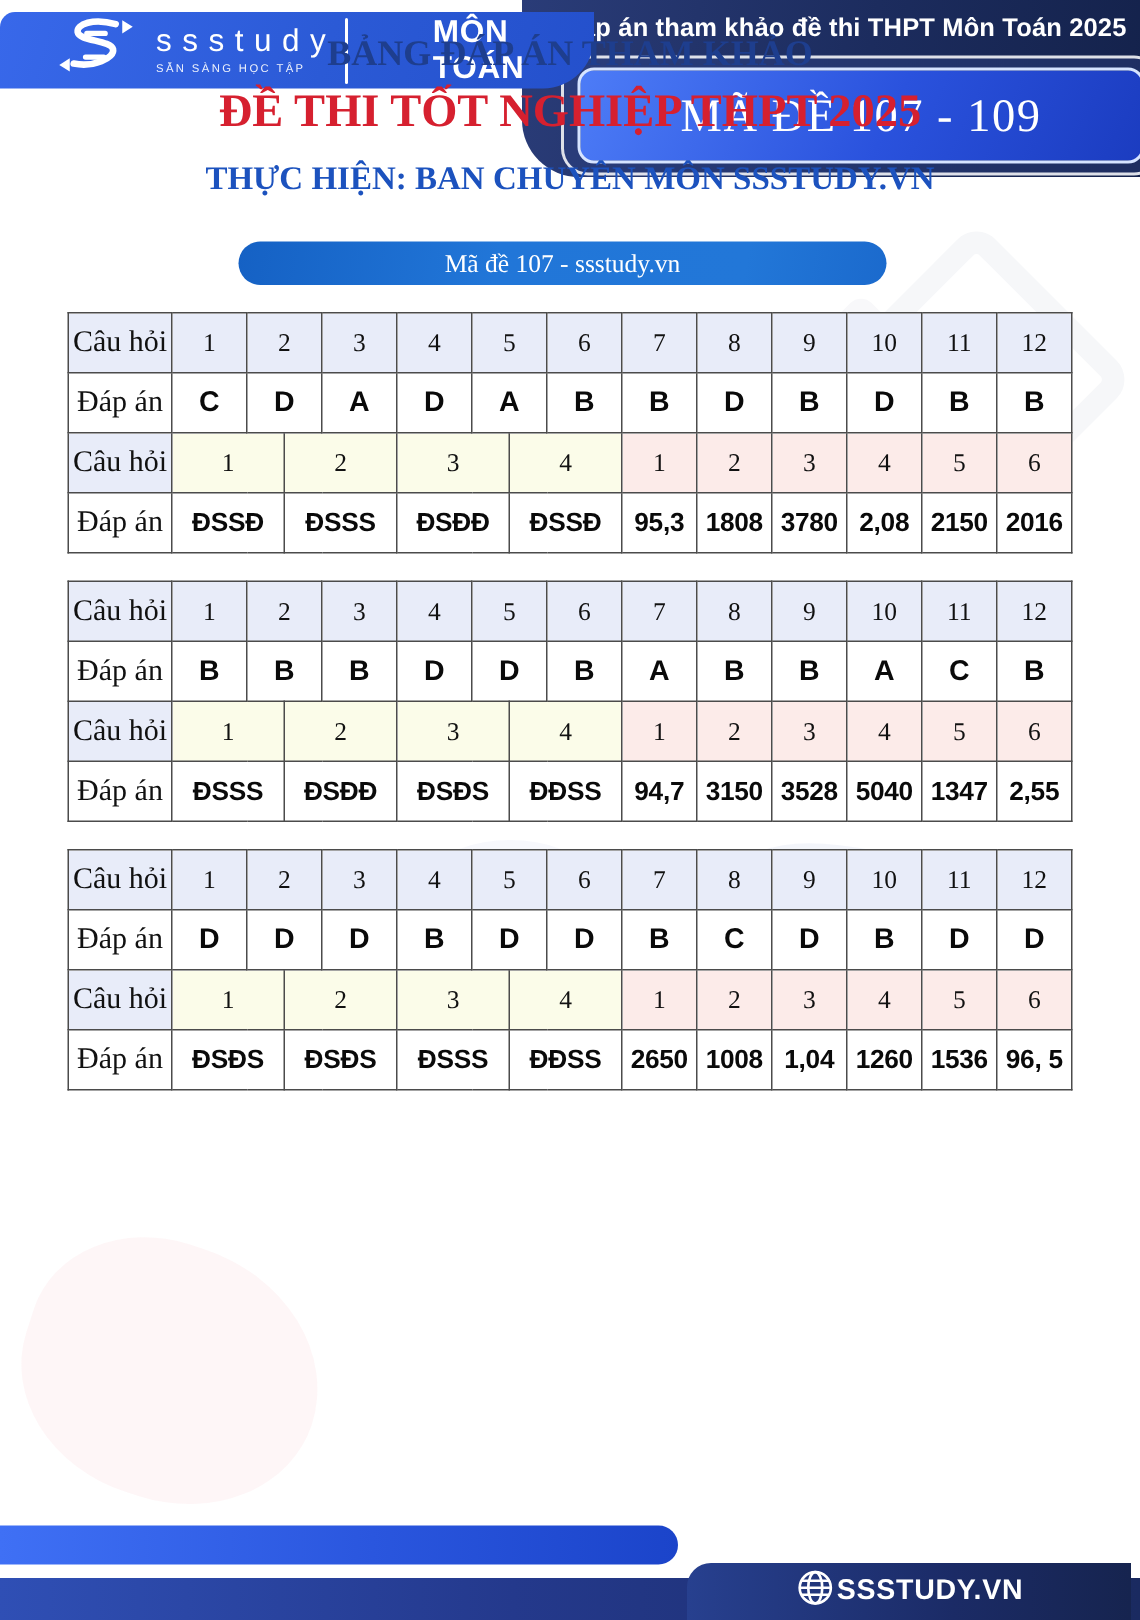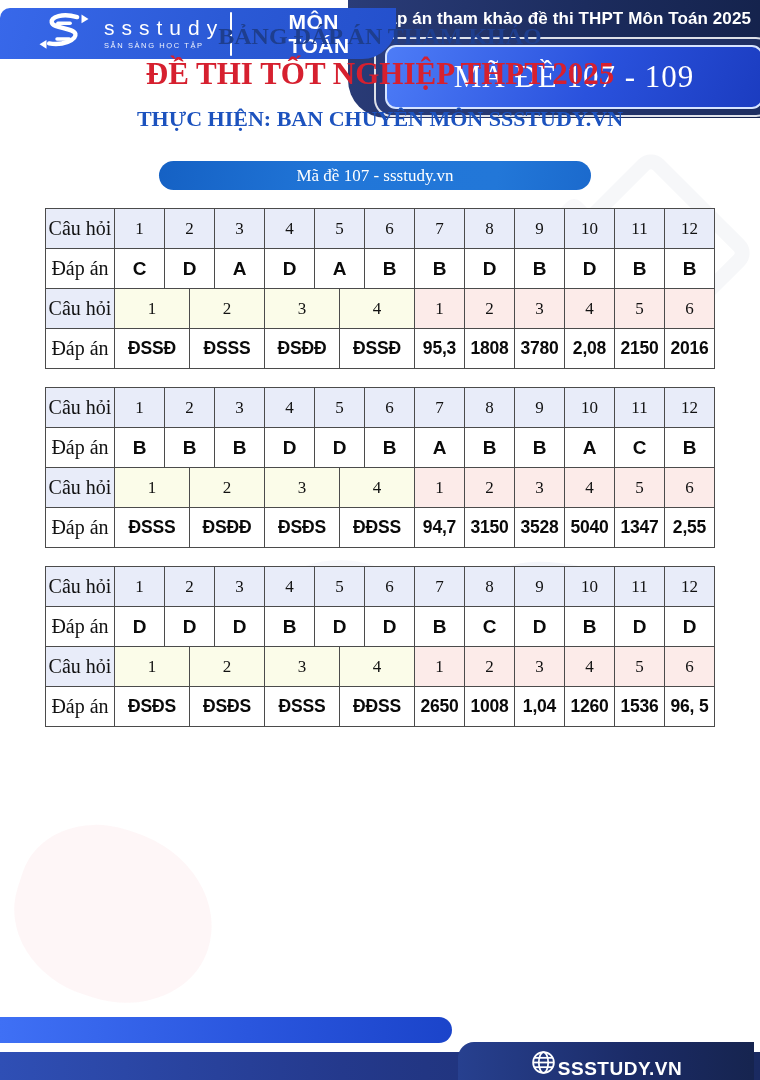--- a/index.html
+++ b/index.html
@@ -70,21 +70,21 @@
   .ans-tf{font-size:17.5px;letter-spacing:-0.2px;}
   
   .footer{position:absolute;left:0;bottom:0;width:760px;height:70px;}
   .ft-navy-base{
     position:absolute;left:0;right:0;bottom:0;height:28px;
     background:linear-gradient(90deg,#2f4fb5 0%,#24398c 45%,#1a2a60 100%);
   }
   .ft-navy-right{
     position:absolute;left:458px;right:6px;bottom:0;height:38px;border-top-left-radius:16px;
     background:linear-gradient(90deg,#27408f 0%,#1b2b66 60%,#16244f 100%);
-    display:flex;align-items:flex-end;justify-content:center;gap:1px;color:#fff;
+    display:flex;align-items:center;justify-content:center;gap:1px;color:#fff;
   }
   .ft-site{font-size:19px;font-weight:bold;letter-spacing:.5px;}
   .ft-pill{
     position:absolute;left:0;bottom:37px;width:452px;height:26px;border-radius:0 13px 13px 0;
     background:linear-gradient(90deg,#3f70f5 0%,#2a56de 55%,#1b44ca 100%);
   }
   
   .wm{position:absolute;z-index:1;pointer-events:none;}
   .wm-diamond1{top:178px;right:34px;width:120px;height:120px;border:15px solid #1a2a5e;opacity:.04;transform:rotate(45deg);border-radius:18px;}
   .wm-diamond2{top:214px;right:140px;width:70px;height:70px;border:11px solid #1a2a5e;opacity:.03;transform:rotate(45deg);border-radius:10px;}

